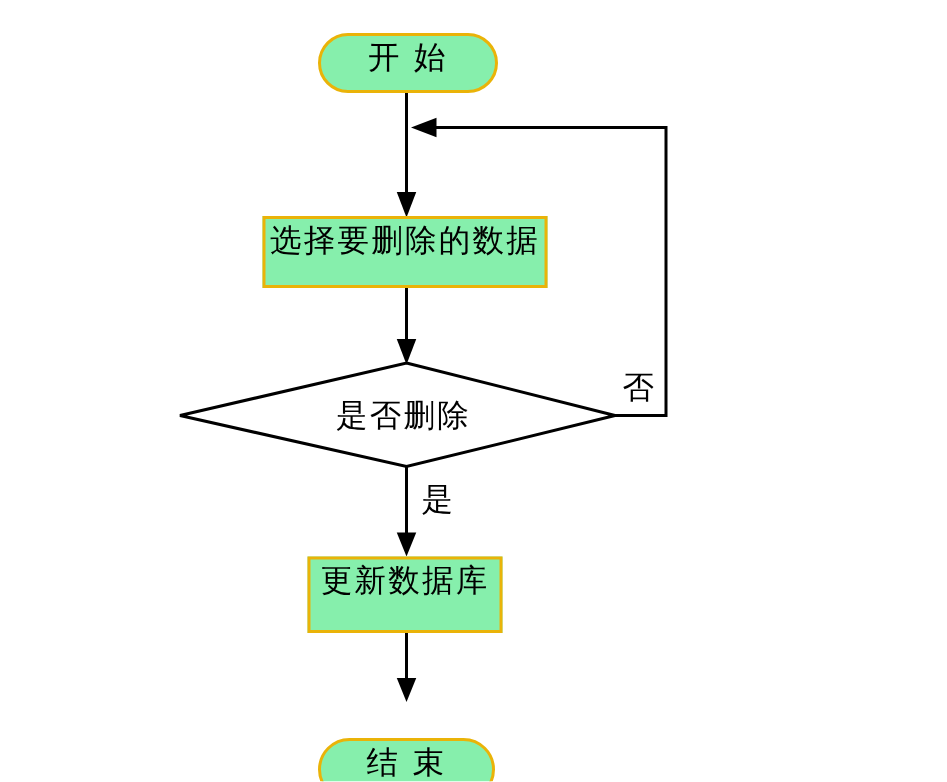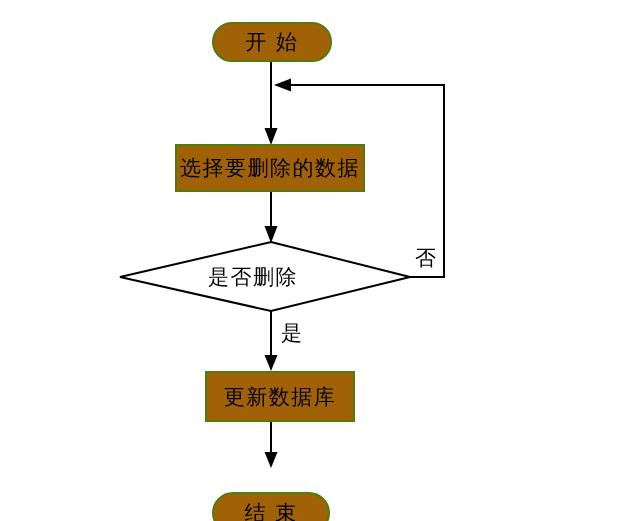--- a/index.html
+++ b/index.html
@@ -21,24 +21,23 @@
   svg.connectors line, svg.connectors polyline {
     stroke: #000000;
     stroke-width: 2;
     fill: none;
   }
   svg.connectors polygon.arrowhead { fill: #000000; stroke: none; }
   svg.connectors polygon.shape { fill: #ffffff; stroke: #000000; stroke-width: 2; }
   .node {
     position: absolute;
     display: flex;
-    align-items: center;
     justify-content: center;
-    background: #a16207;
-    border: 2px solid #4d7c0f;
+    background: #86efac;
+    border: 2px solid #eab308;
     font-size: 21px;
     letter-spacing: 1.5px;
     white-space: nowrap;
   }
   .node.stadium { border-radius: 21px; }
   .diamond-label {
     position: absolute;
     display: flex;
     align-items: center;
     justify-content: center;
@@ -48,22 +47,22 @@
   }
   .edge-label {
     position: absolute;
     font-size: 21px;
     line-height: 25px;
     white-space: nowrap;
   }
   
   #node-start  { left: 212px; top: 22px;  width: 120px; height: 40px; }
   #node-select { left: 175px; top: 144px; width: 190px; height: 48px; }
-  #decision-label-box { left: 108px; top: 243px; width: 290px; height: 67px; }
-  #node-update { left: 205px; top: 371px; width: 150px; height: 51px; }
+  #decision-label-box { left: 124px; top: 243px; width: 290px; height: 67px; }
+  #node-update { left: 205px; top: 371px; width: 130px; height: 51px; }
   #node-end    { left: 212px; top: 492px; width: 118px; height: 42px; }
   #label-yes   { left: 281px; top: 321px; }
   #label-no    { left: 415px; top: 246px; }
 </style>
 </head>
 <body>
 
 <div class="canvas">
 
   <svg class="connectors" viewBox="0 0 631 521" aria-hidden="true">

